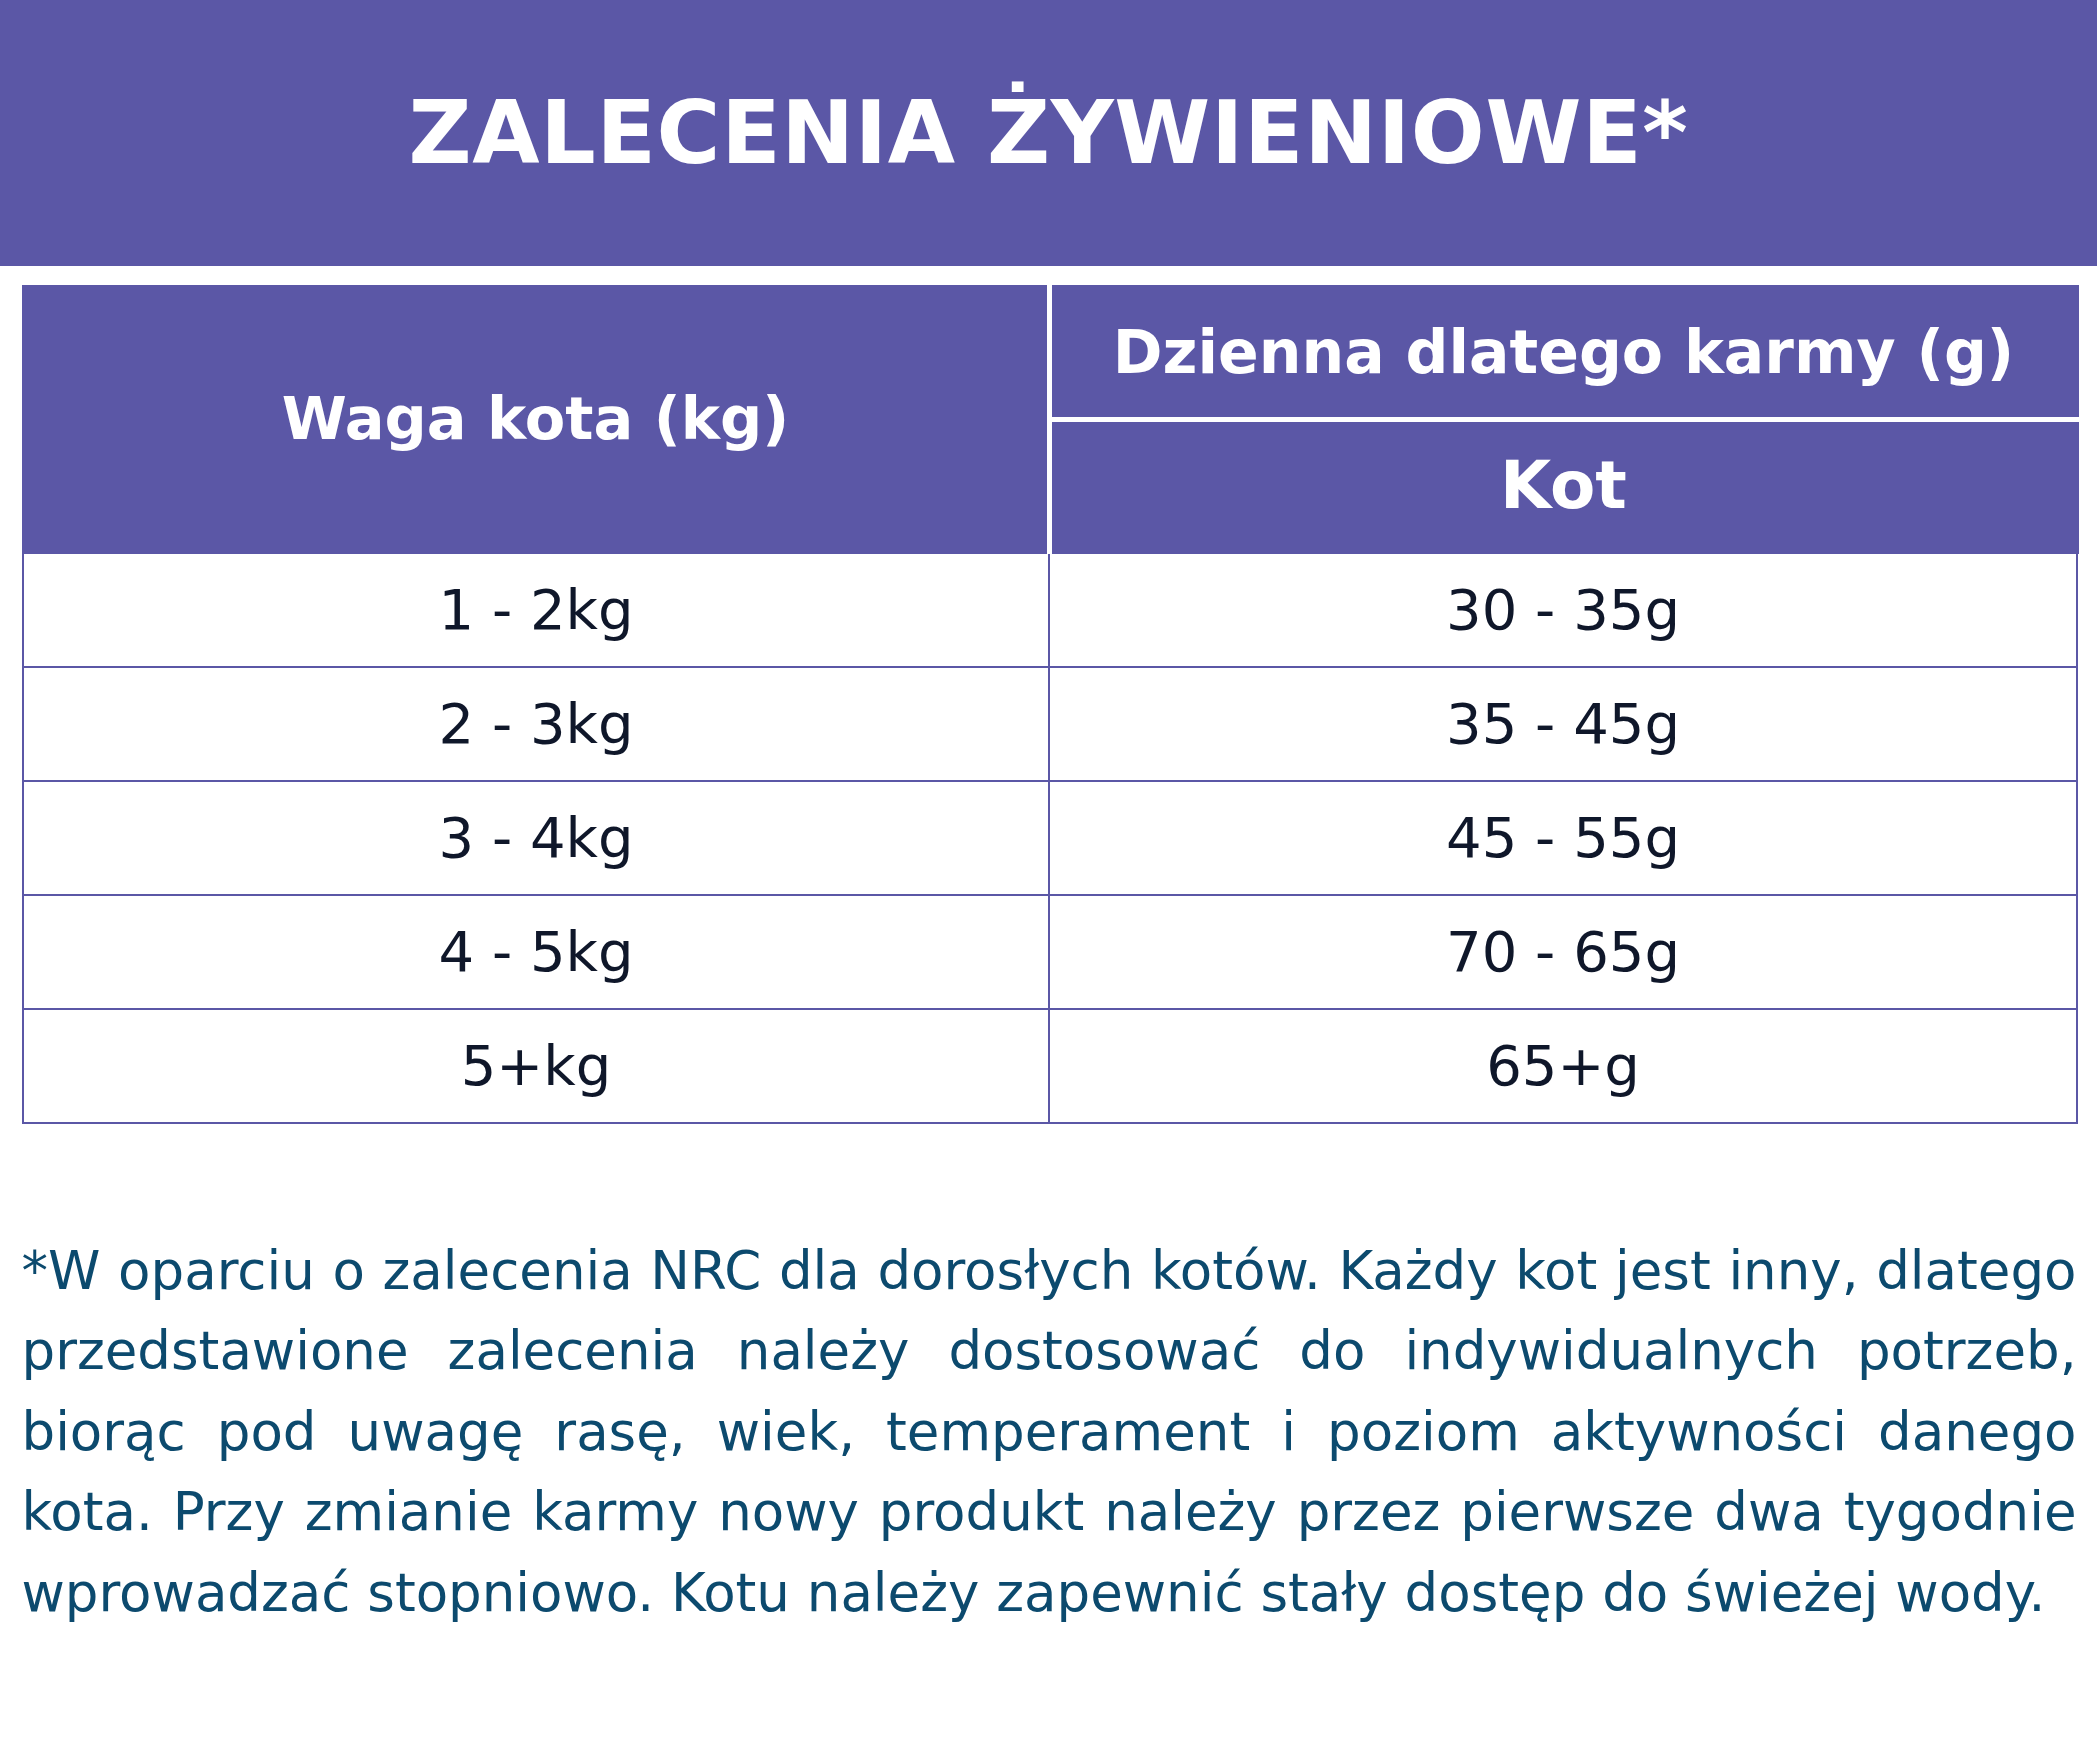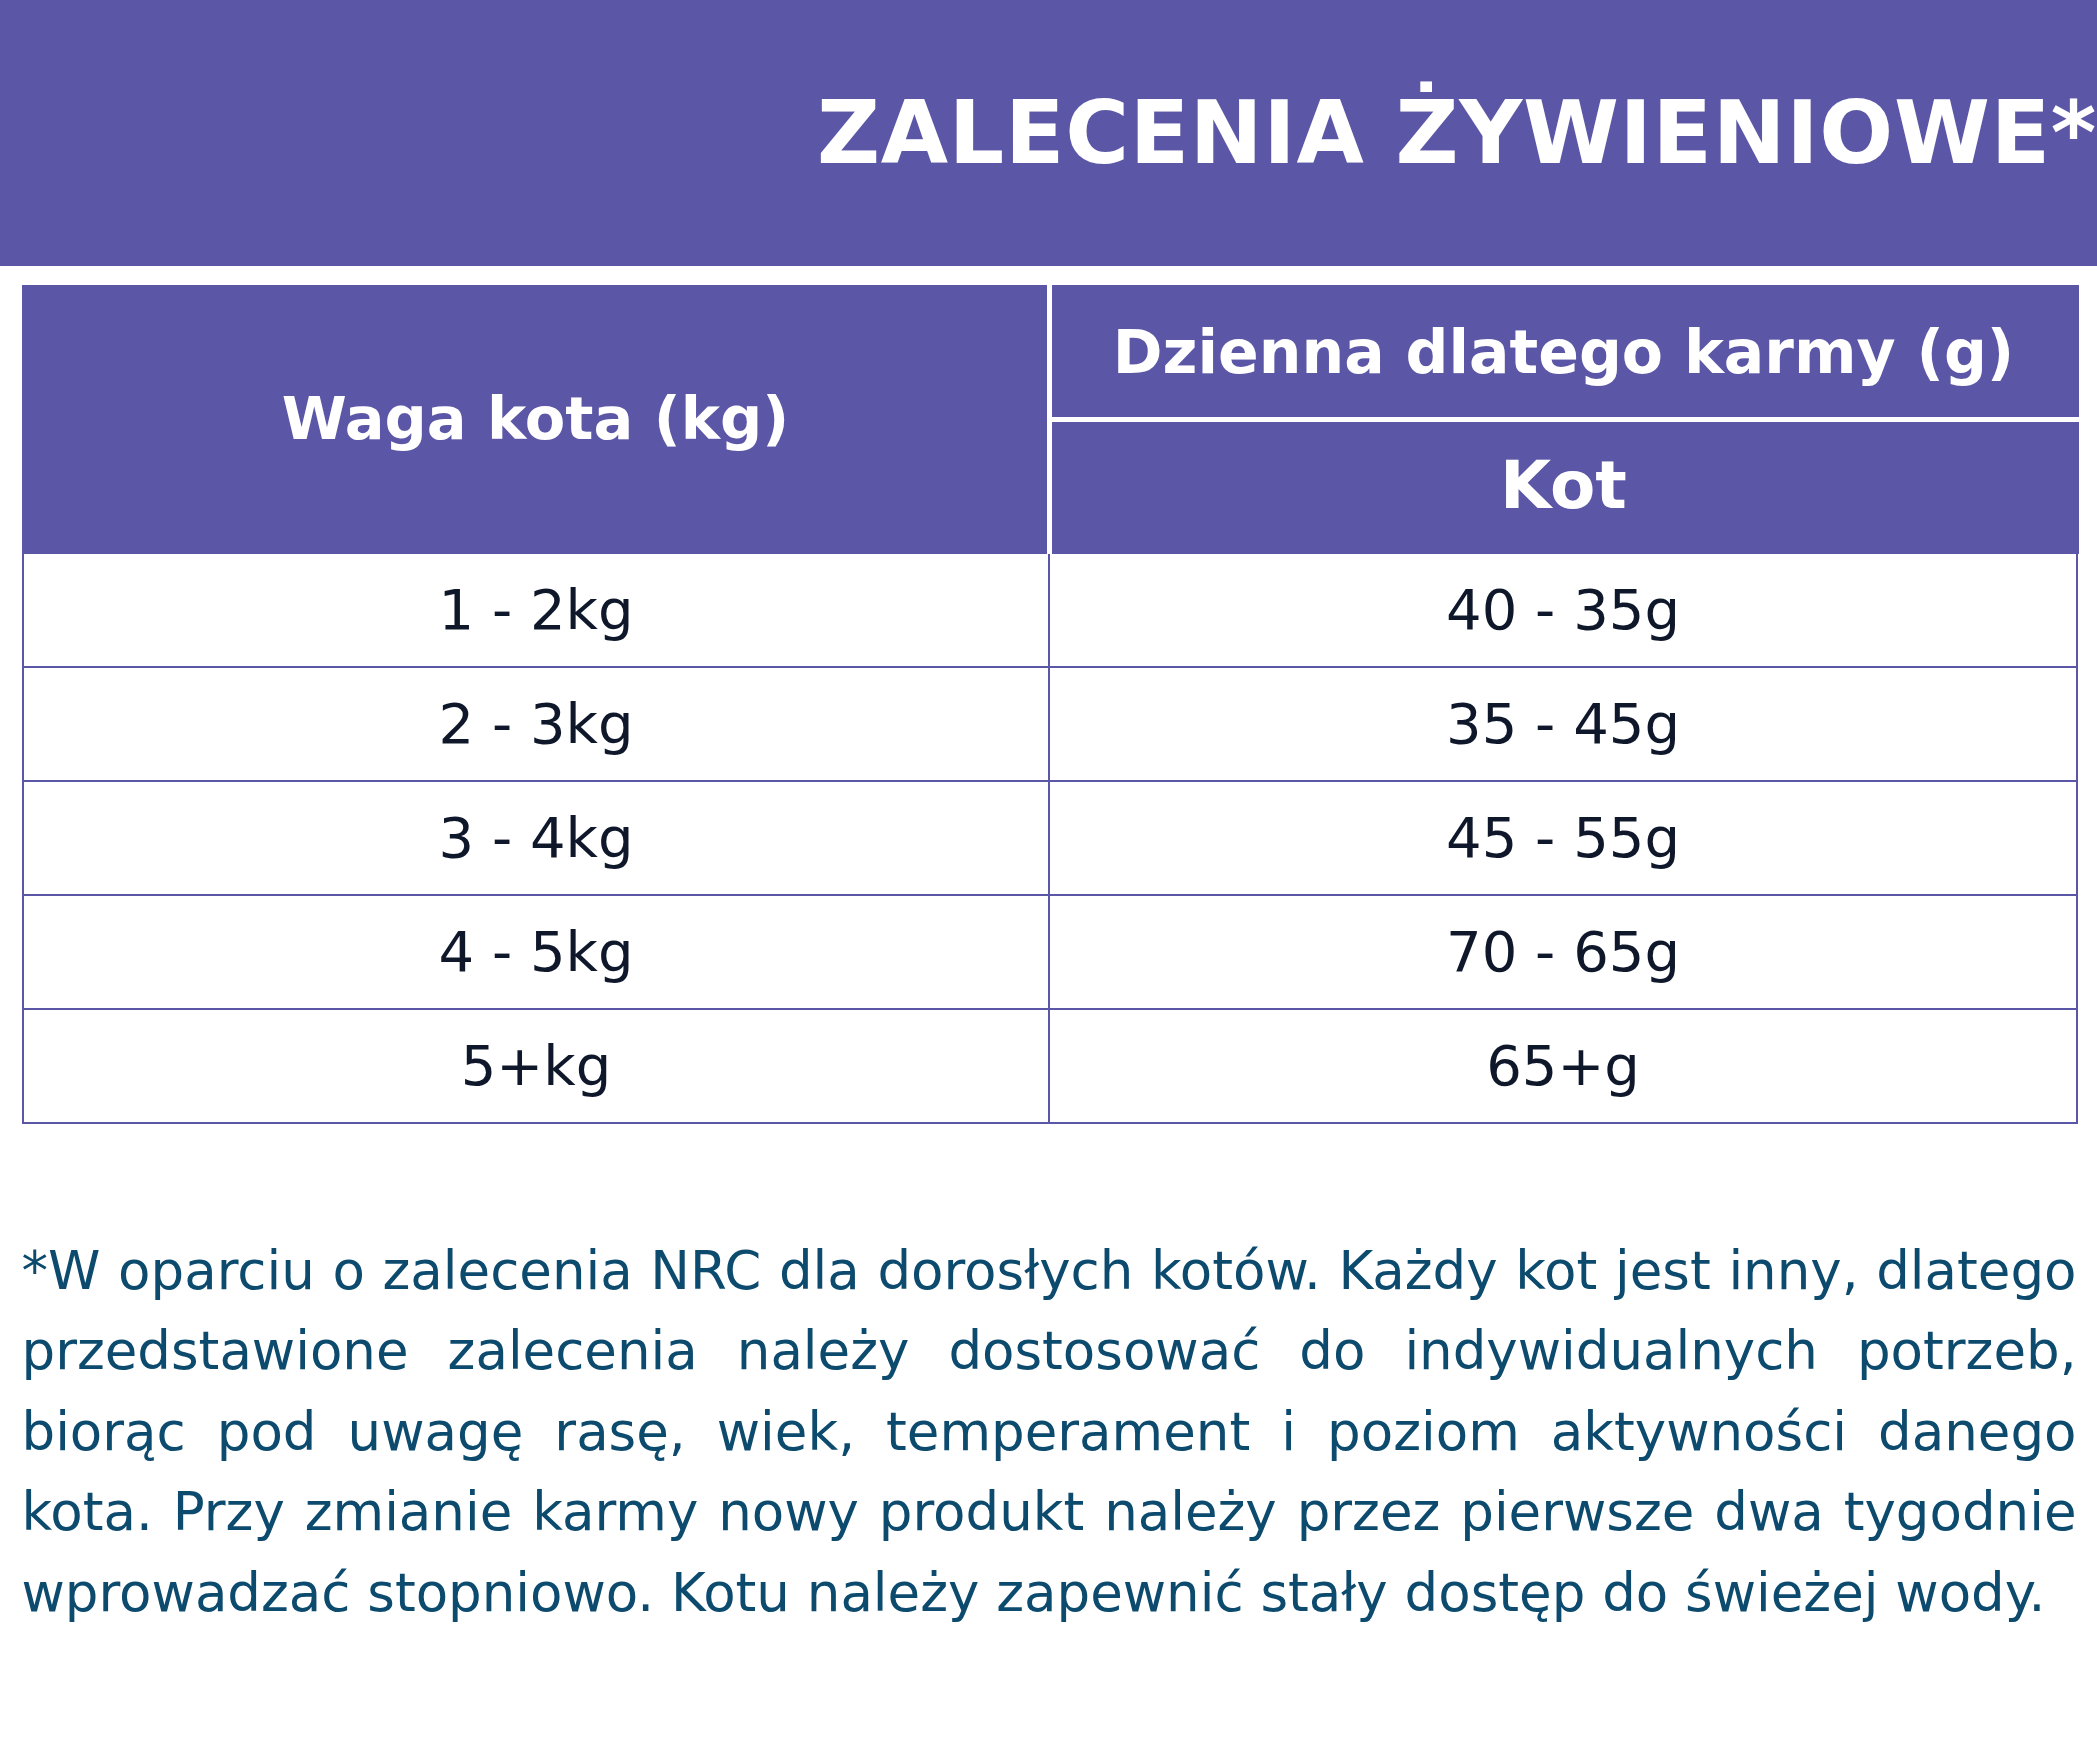--- a/index.html
+++ b/index.html
@@ -23,21 +23,21 @@
     flex-direction: column;
   }
 
   
   .title-banner {
     background: #5b57a6;
     width: 2097px;
     height: 266px;
     display: flex;
     align-items: center;
-    justify-content: flex-end;
+    justify-content: center;
   }
   .title-banner .title-text {
     color: #ffffff;
     font-family: "DejaVu Sans", sans-serif;
     font-weight: bold;
     font-size: 87px;
     letter-spacing: 0.7px;
     line-height: 1;
     white-space: nowrap;
   }
@@ -135,21 +135,21 @@
         <tr>
           <td class="head-cell weight" rowspan="2">Waga kota (kg)</td>
           <td class="head-cell portion-top">Dzienna dlatego karmy (g)</td>
         </tr>
         <tr>
           <td class="head-cell portion-sub">Kot</td>
         </tr>
 
         <tr>
           <td class="body-cell left first-row">1 - 2kg</td>
-          <td class="body-cell first-row">40 - 35g</td>
+          <td class="body-cell first-row">30 - 35g</td>
         </tr>
         <tr>
           <td class="body-cell left">2 - 3kg</td>
           <td class="body-cell">35 - 45g</td>
         </tr>
         <tr>
           <td class="body-cell left">3 - 4kg</td>
           <td class="body-cell">45 - 55g</td>
         </tr>
         <tr>

